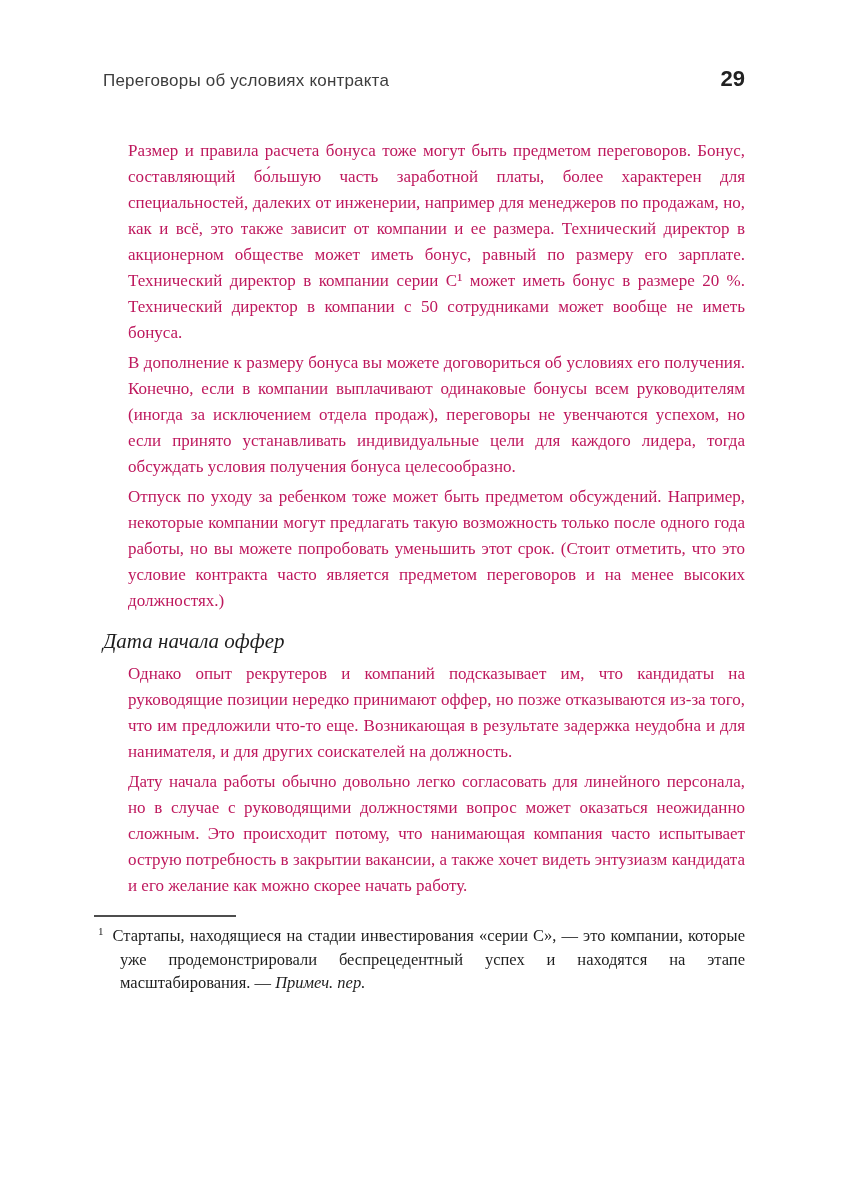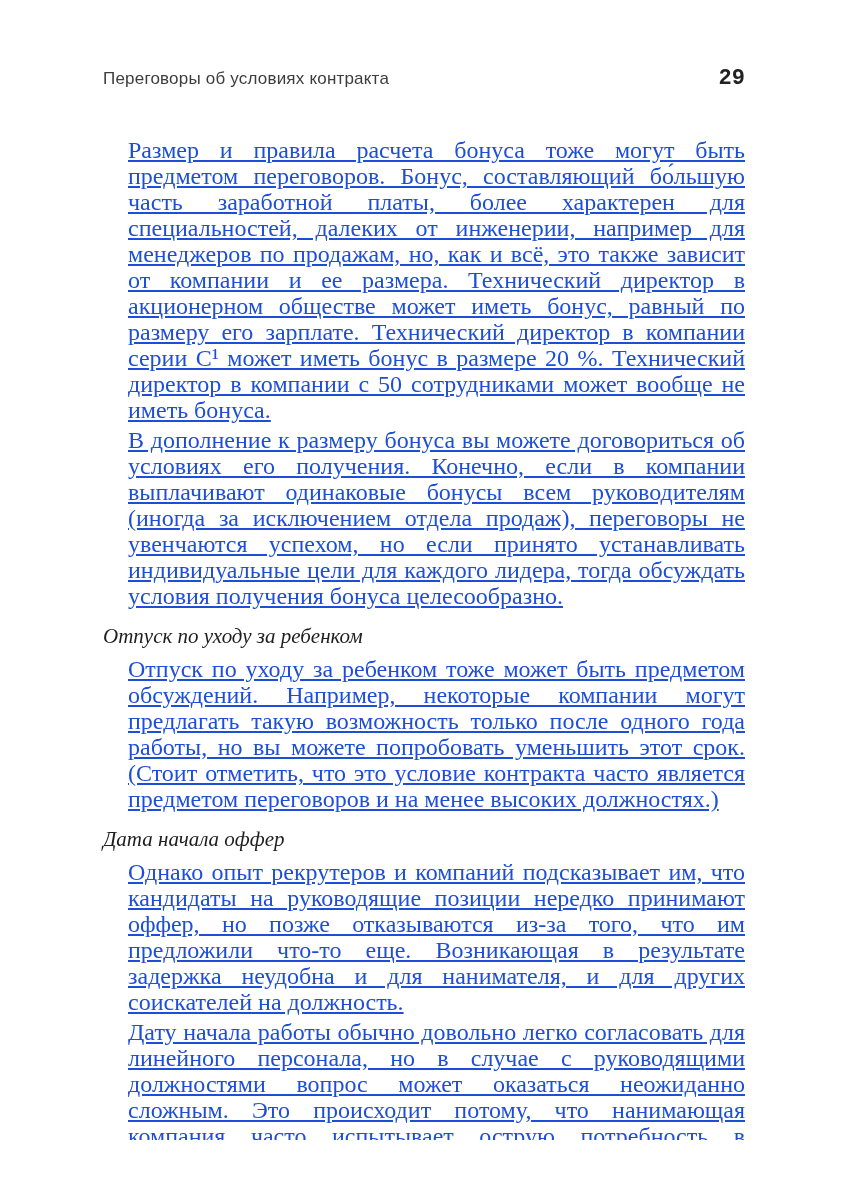--- a/index.html
+++ b/index.html
@@ -21,47 +21,46 @@
     justify-content: space-between;
     align-items: baseline;
   }
   .running-header .title {
     font-family: "Liberation Sans", "DejaVu Sans", sans-serif;
     font-size: 17px;
     letter-spacing: 0.2px;
     color: #3d3d3d;
   }
   .running-header .page-num {
-    font-family: Liberation Mono, monospace;
+    font-family: Liberation Sans, sans-serif;
     font-size: 22px;
     font-weight: 700;
     color: #222222;
   }
   main { margin-top: 46px; }
   .section-heading {
     font-family: "Liberation Serif", "DejaVu Serif", serif;
     font-style: italic;
     font-weight: normal;
     font-size: 21px;
     line-height: 27px;
     color: #1e1e1e;
     margin-top: 14px;
     margin-bottom: 6px;
   }
   .section-heading:first-child { margin-top: 0; }
   .body-para {
     font-family: "Liberation Serif", "DejaVu Serif", serif;
-    font-size: 24px;
+    font-size: 17px;
     line-height: 26px;
     text-align: justify;
-    color: #1d4ed8;
+    color: #be185d;
     padding-left: 25px;
     margin-bottom: 4px;
     hyphens: auto;
-    text-decoration: underline;
     -webkit-hyphens: auto;
   }
   .footnote {
     margin-top: 16px;
     margin-left: -9px;
   }
   .footnote-rule {
     width: 142px;
     height: 0;
     border-top: 2px solid #4d4d4d;
@@ -96,26 +95,26 @@
     <header class="running-header">
       <span class="title">Переговоры об условиях контракта</span>
       <span class="page-num">29</span>
     </header>
 
     <main>
 
       <p class="body-para">Размер и правила расчета бонуса тоже могут быть предметом переговоров. Бонус, составляющий бо́льшую часть заработной платы, более характерен для специальностей, далеких от инженерии, например для менеджеров по продажам, но, как и всё, это также зависит от компании и ее размера. Технический директор в акционерном обществе может иметь бонус, равный по размеру его зарплате. Технический директор в компании серии С¹ может иметь бонус в размере 20 %. Технический директор в компании с 50 сотрудниками может вообще не иметь бонуса.</p>
       <p class="body-para">В дополнение к размеру бонуса вы можете договориться об условиях его получения. Конечно, если в компании выплачивают одинаковые бонусы всем руководителям (иногда за исключением отдела продаж), переговоры не увенчаются успехом, но если принято устанавливать индивидуальные цели для каждого лидера, тогда обсуждать условия получения бонуса целесообразно.</p>
 
-      <h2 class="section-heading">Отпуск по уходу за ребенком</h2>
       <p class="body-para">Отпуск по уходу за ребенком тоже может быть предметом обсуждений. Например, некоторые компании могут предлагать такую возможность только после одного года работы, но вы можете попробовать уменьшить этот срок. (Стоит отметить, что это условие контракта часто является предметом переговоров и на менее высоких должностях.)</p>
 
       <h2 class="section-heading">Дата начала оффер</h2>
       <p class="body-para">Однако опыт рекрутеров и компаний подсказывает им, что кандидаты на руководящие позиции нередко принимают оффер, но позже отказываются из-за того, что им предложили что-то еще. Возникающая в результате задержка неудобна и для нанимателя, и для других соискателей на должность.</p>
       <p class="body-para">Дату начала работы обычно довольно легко согласовать для линейного персонала, но в случае с руководящими должностями вопрос может оказаться неожиданно сложным. Это происходит потому, что нанимающая компания часто испытывает острую потребность в закрытии вакансии, а также хочет видеть энтузиазм кандидата и его желание как можно скорее начать работу.</p>
 
       <div class="footnote">
         <div class="footnote-rule"></div>
+        <p class="footnote-text"><sup>1</sup><span>Стартапы, находящиеся на стадии инвестирования «серии С», — это компании, которые уже продемонстрировали беспрецедентный успех и находятся на этапе масштабирования. — </span><span class="fn-italic">Примеч. пер.</span></p>
       </div>
 
     </main>
   </div>
 </div>
 
 </body></html>

